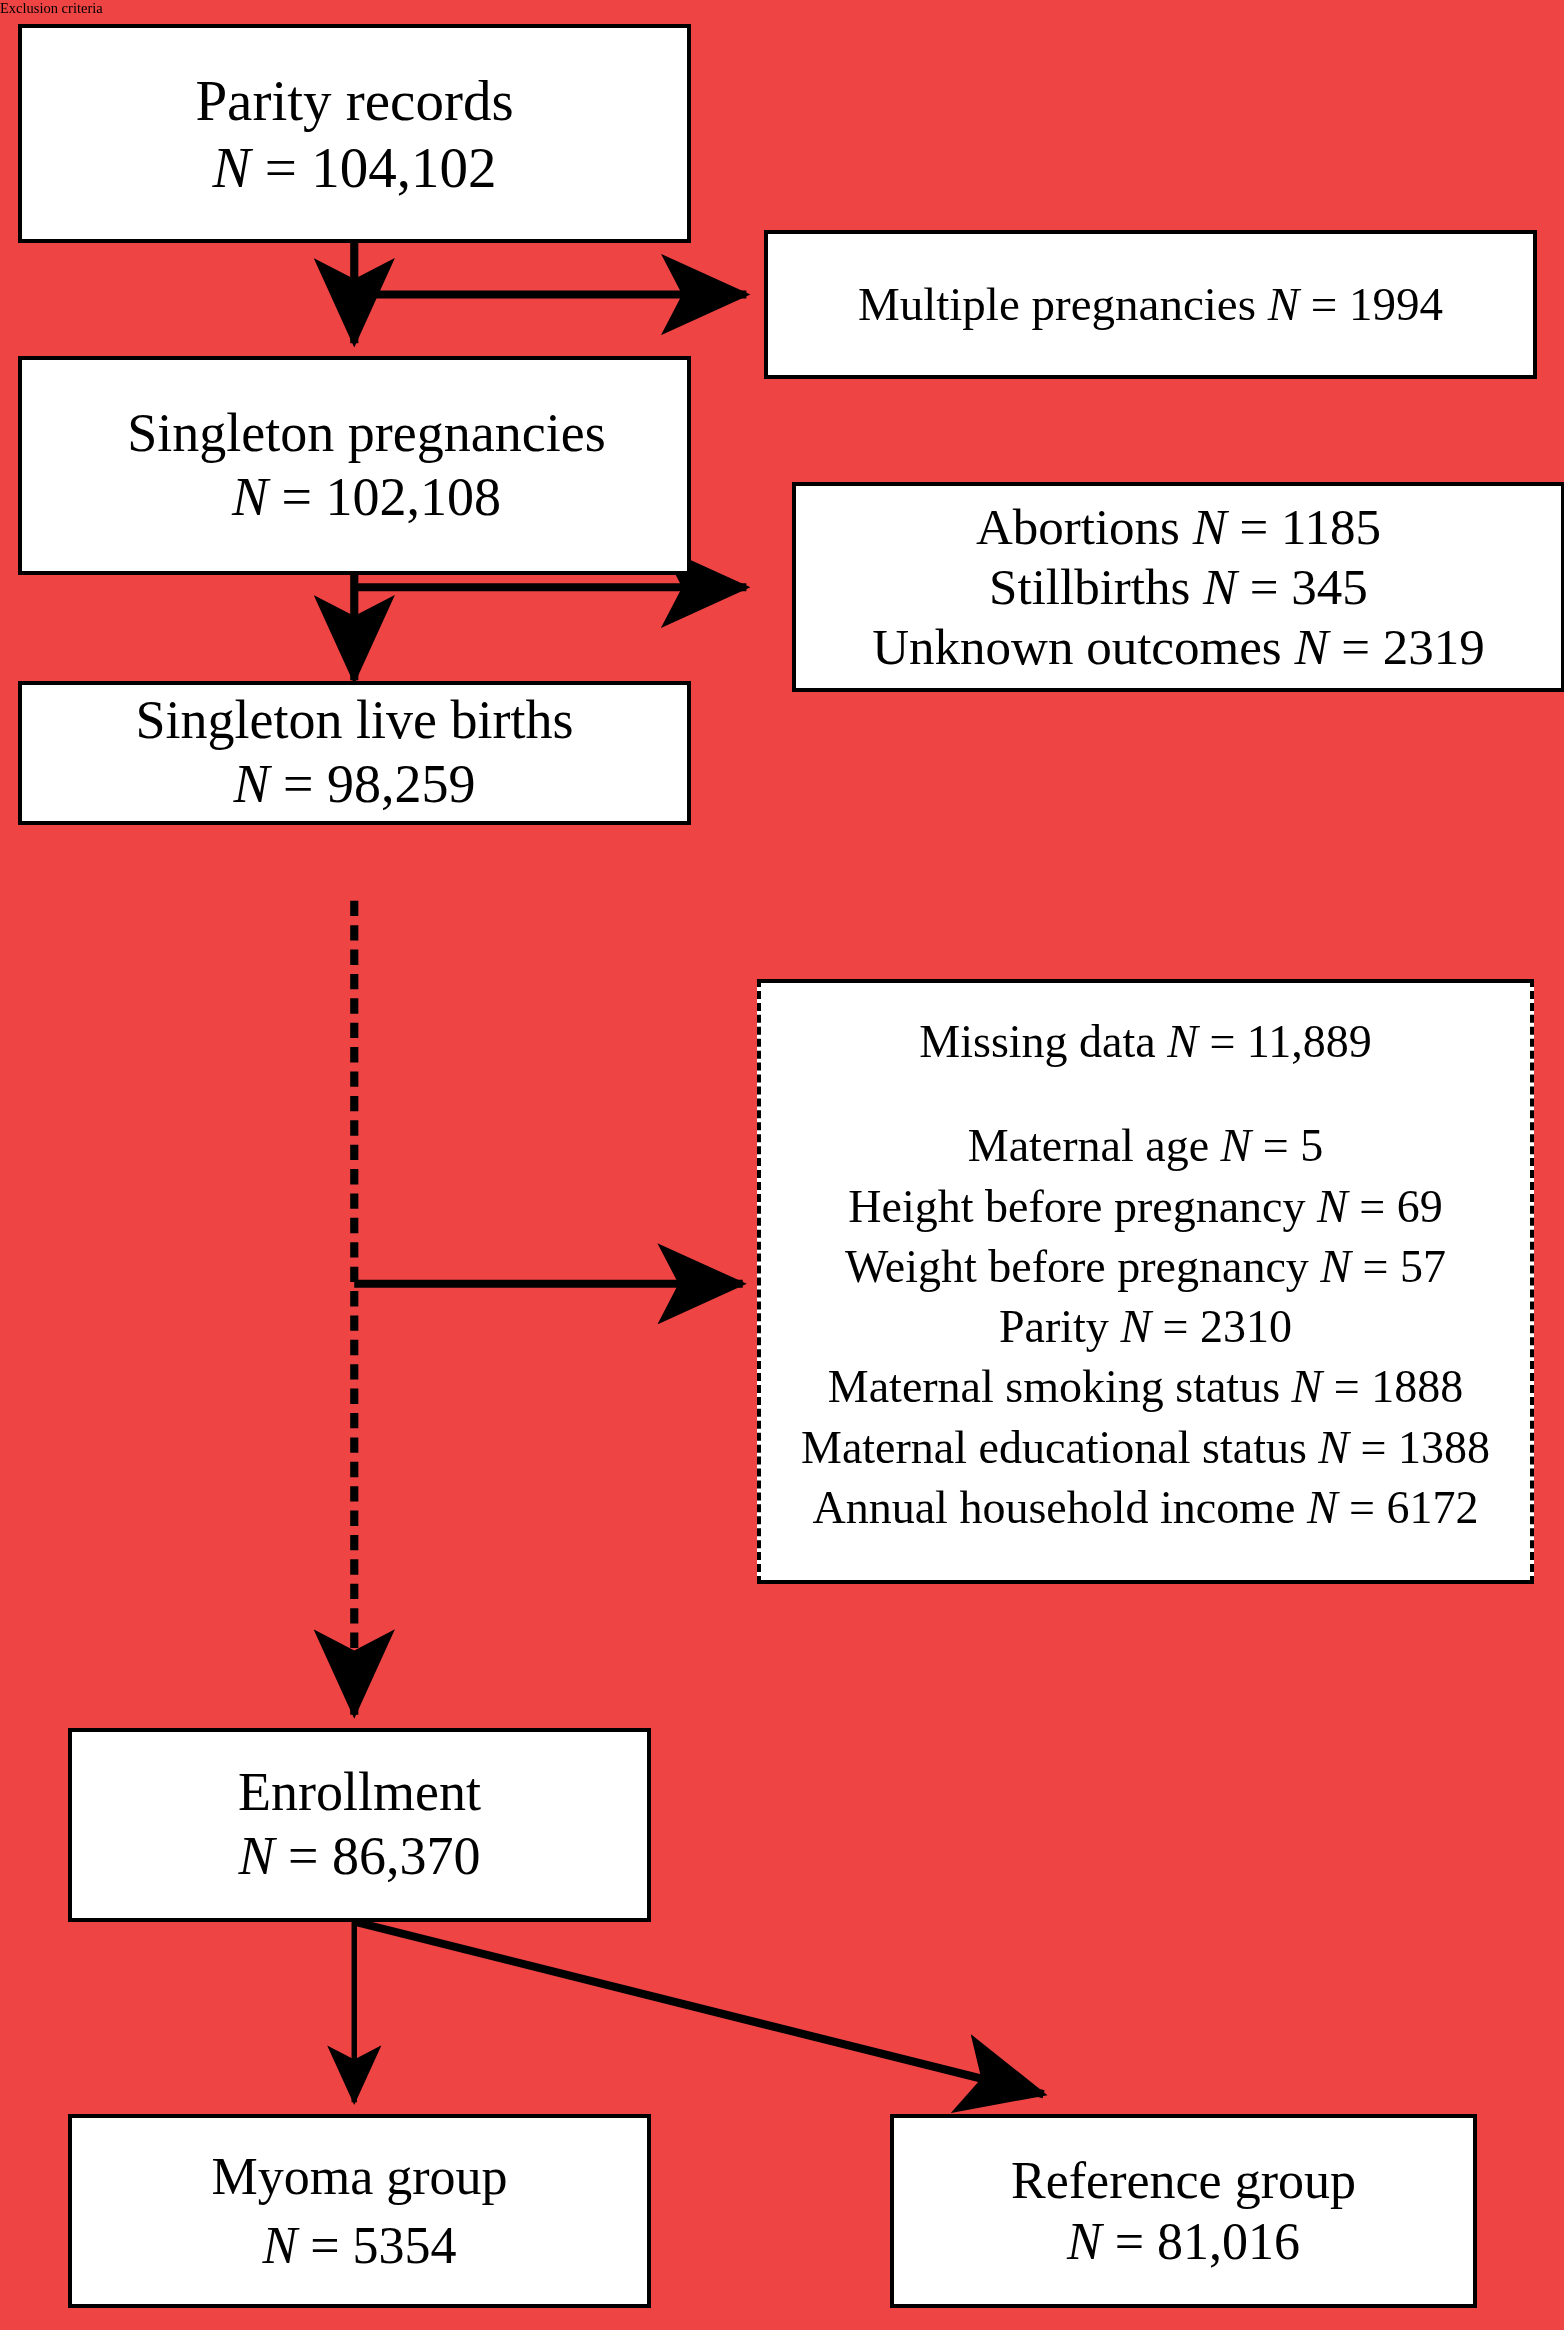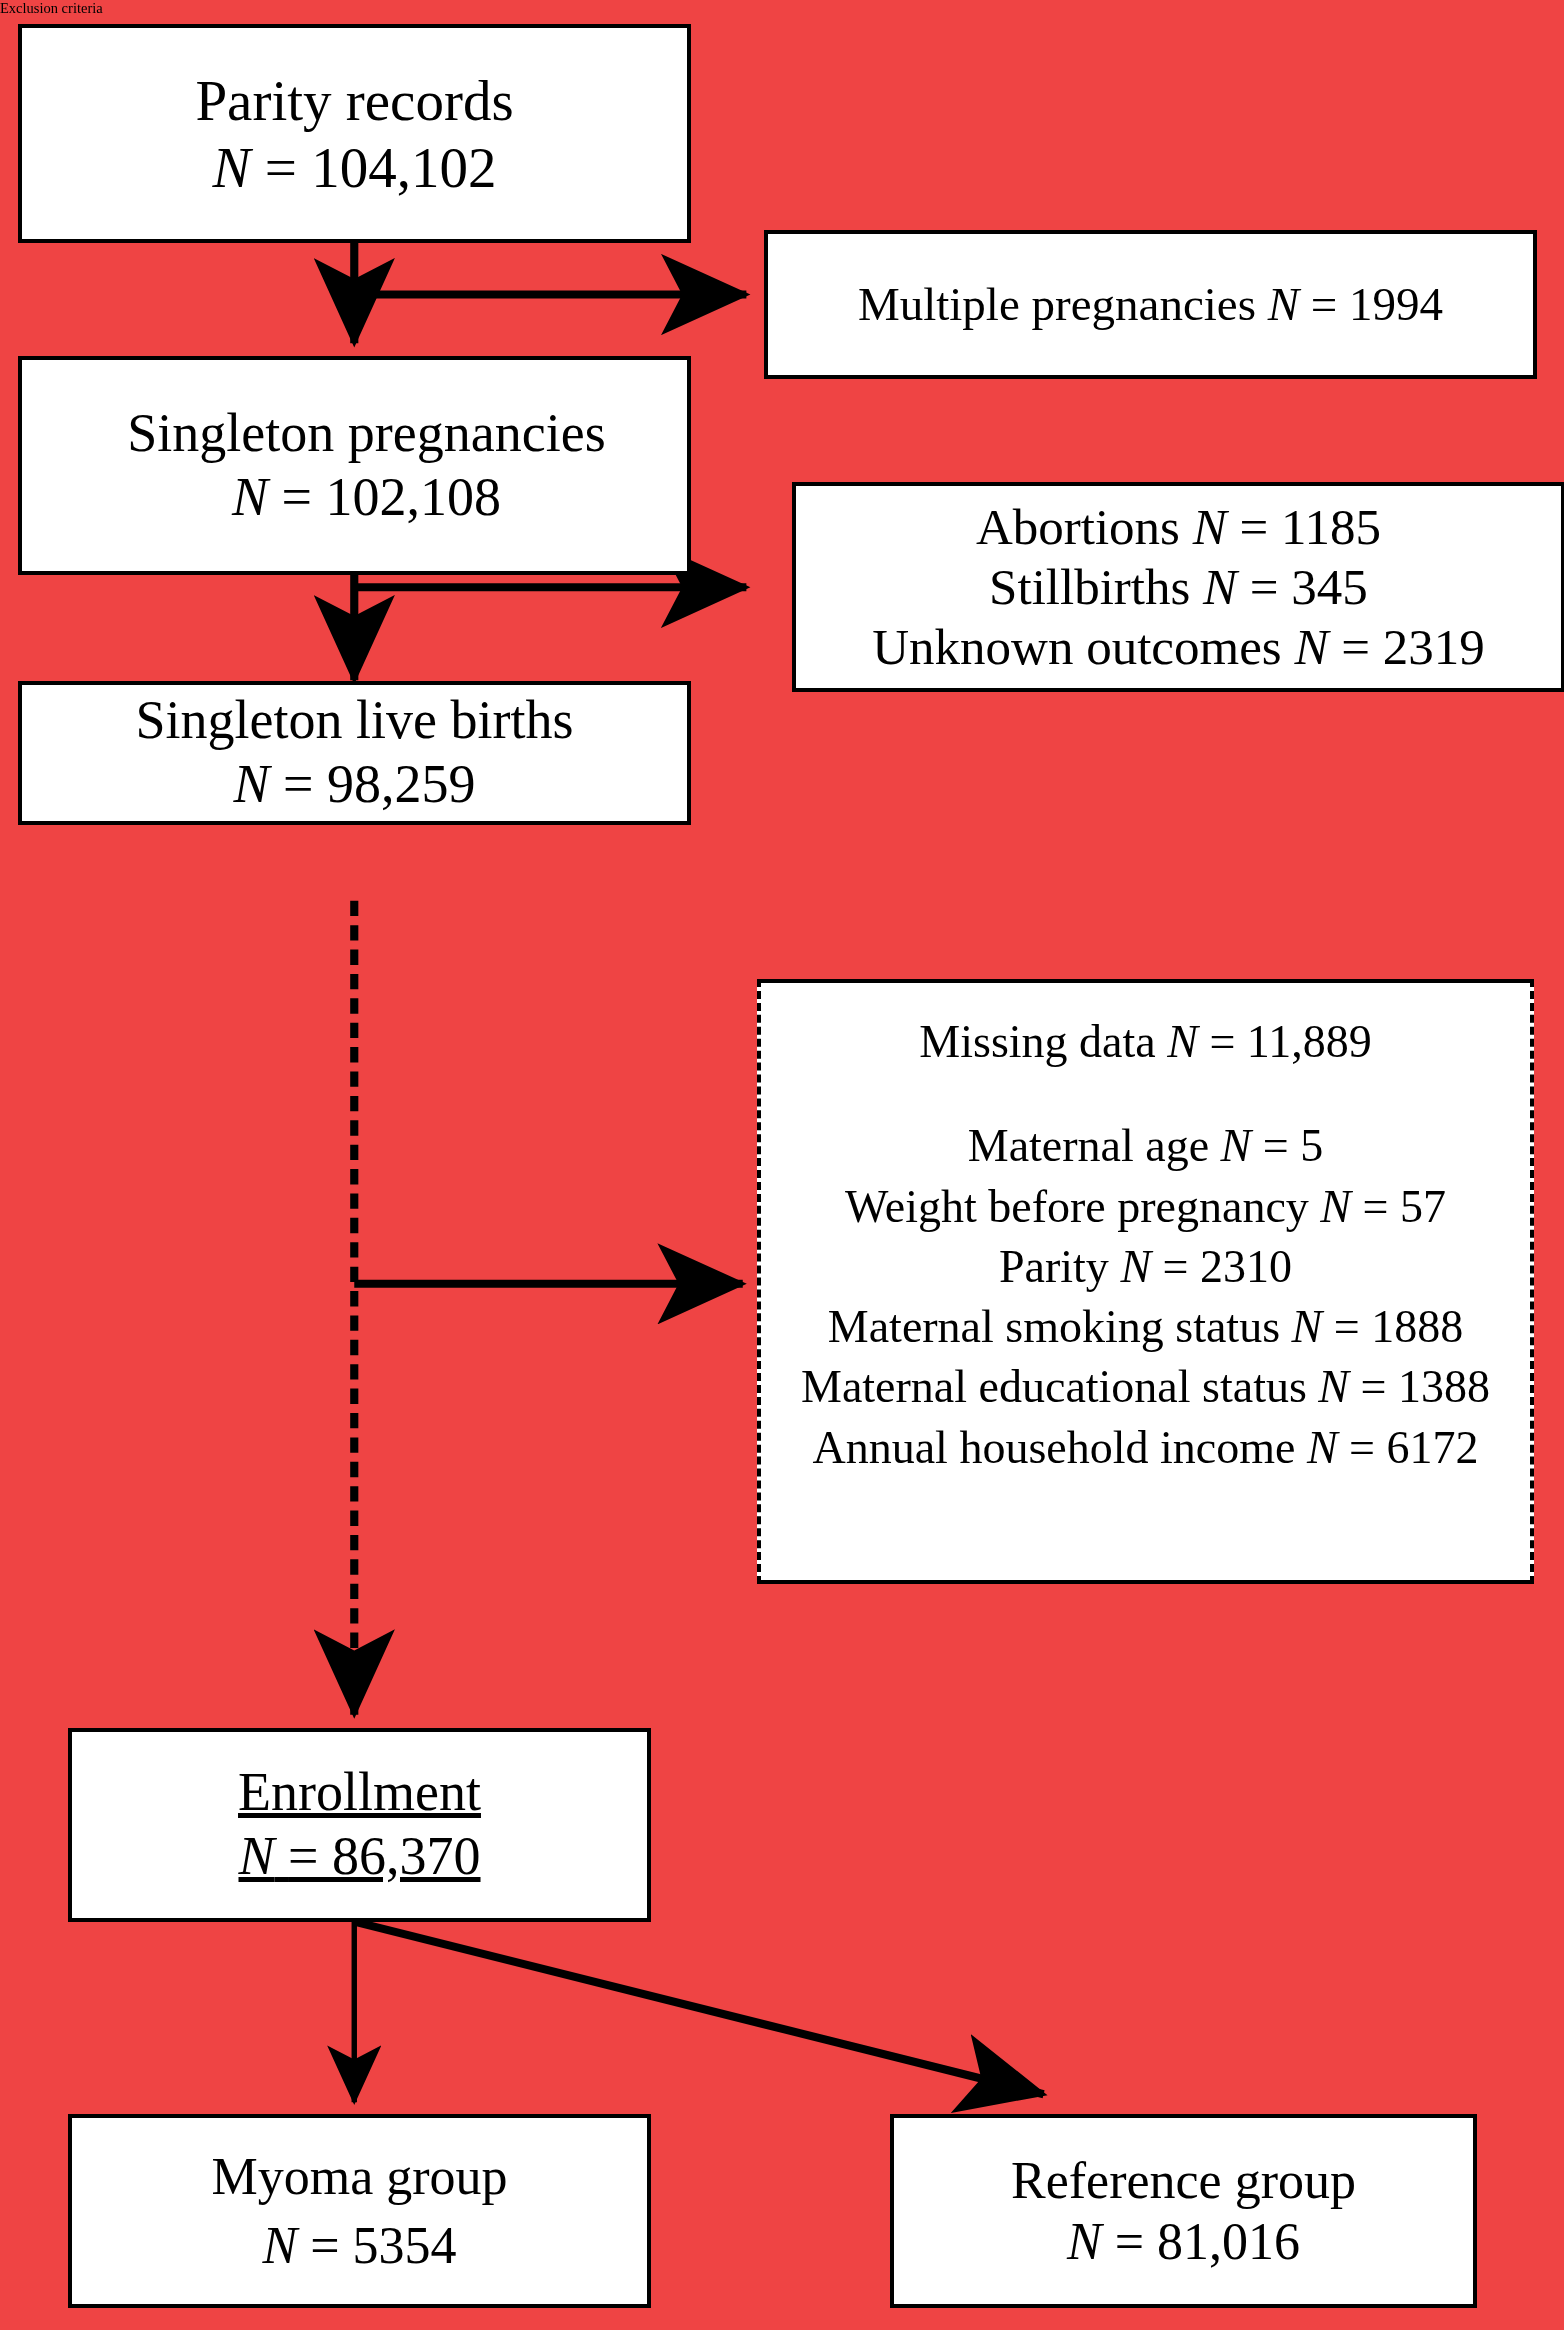--- a/index.html
+++ b/index.html
@@ -47,21 +47,21 @@
   .section-label {
     position: absolute;
     color: #000000;
     white-space: nowrap;
     text-align: center;
   }
   
   .box-fetal      { left: 18px;  top: 24.4px;   width: 673px;  height: 219px; font-size: 57px; }
   .box-singleton  { left: 18px;  top: 356px;  width: 673px;  height: 219px; font-size: 54px; padding-left: 24px; }
   .box-live       { left: 18px;  top: 681px;  width: 673px;  height: 144px; font-size: 54px; }
-  .box-enroll     { left: 68px;  top: 1728px; width: 583px;  height: 194px; font-size: 54px; text-decoration: underline; }
+  .box-enroll     { left: 68px;  top: 1728px; width: 583px;  height: 194px; font-size: 54px; }
   .box-myoma      { left: 68px;  top: 2114px; width: 583px;  height: 194px; font-size: 52px; gap: 8px; }
   .box-reference  { left: 890px; top: 2114px; width: 587px;  height: 194px; font-size: 52px; }
 
   .box-multiple   { left: 764px; top: 230px;  width: 773px;  height: 149px; font-size: 47px; }
   .box-outcomes   { left: 764px; top: 482px;  width: 773px;  height: 210px; font-size: 51px; margin-left: 28px; }
   .box-missing    { left: 757px; top: 979px; width: 777px;  height: 605px; font-size: 46px;
                     border-left-style: dashed; border-right-style: dashed; justify-content: flex-start; padding-top: 32px; }
 
   .missing-head   { margin-bottom: 47px; }
   .missing-item   { line-height: 1.31; }
@@ -177,20 +177,25 @@
       <em class="n-italic">N</em>
       <span>= 11,889</span>
     </span>
 
     <span class="node-line missing-item">
       <span>Maternal age</span>
       <em class="n-italic">N</em>
       <span>= 5</span>
     </span>
     <span class="node-line missing-item">
+      <span>Height before pregnancy</span>
+      <em class="n-italic">N</em>
+      <span>= 69</span>
+    </span>
+    <span class="node-line missing-item">
       <span>Weight before pregnancy</span>
       <em class="n-italic">N</em>
       <span>= 57</span>
     </span>
     <span class="node-line missing-item">
       <span>Parity</span>
       <em class="n-italic">N</em>
       <span>= 2310</span>
     </span>
     <span class="node-line missing-item">

